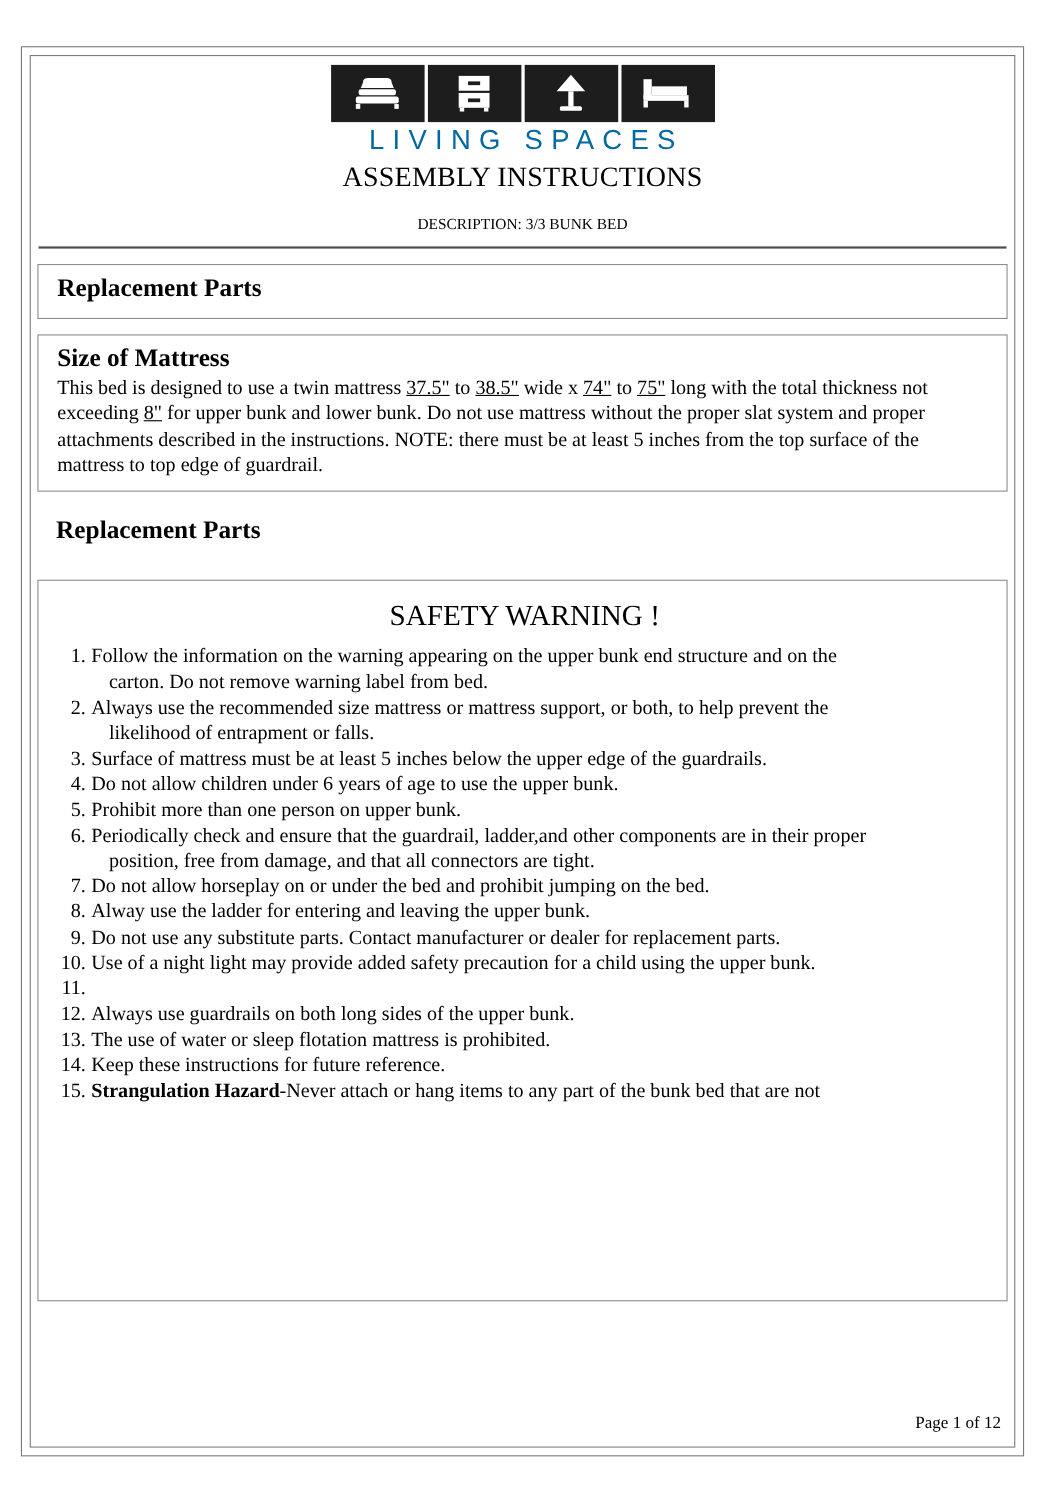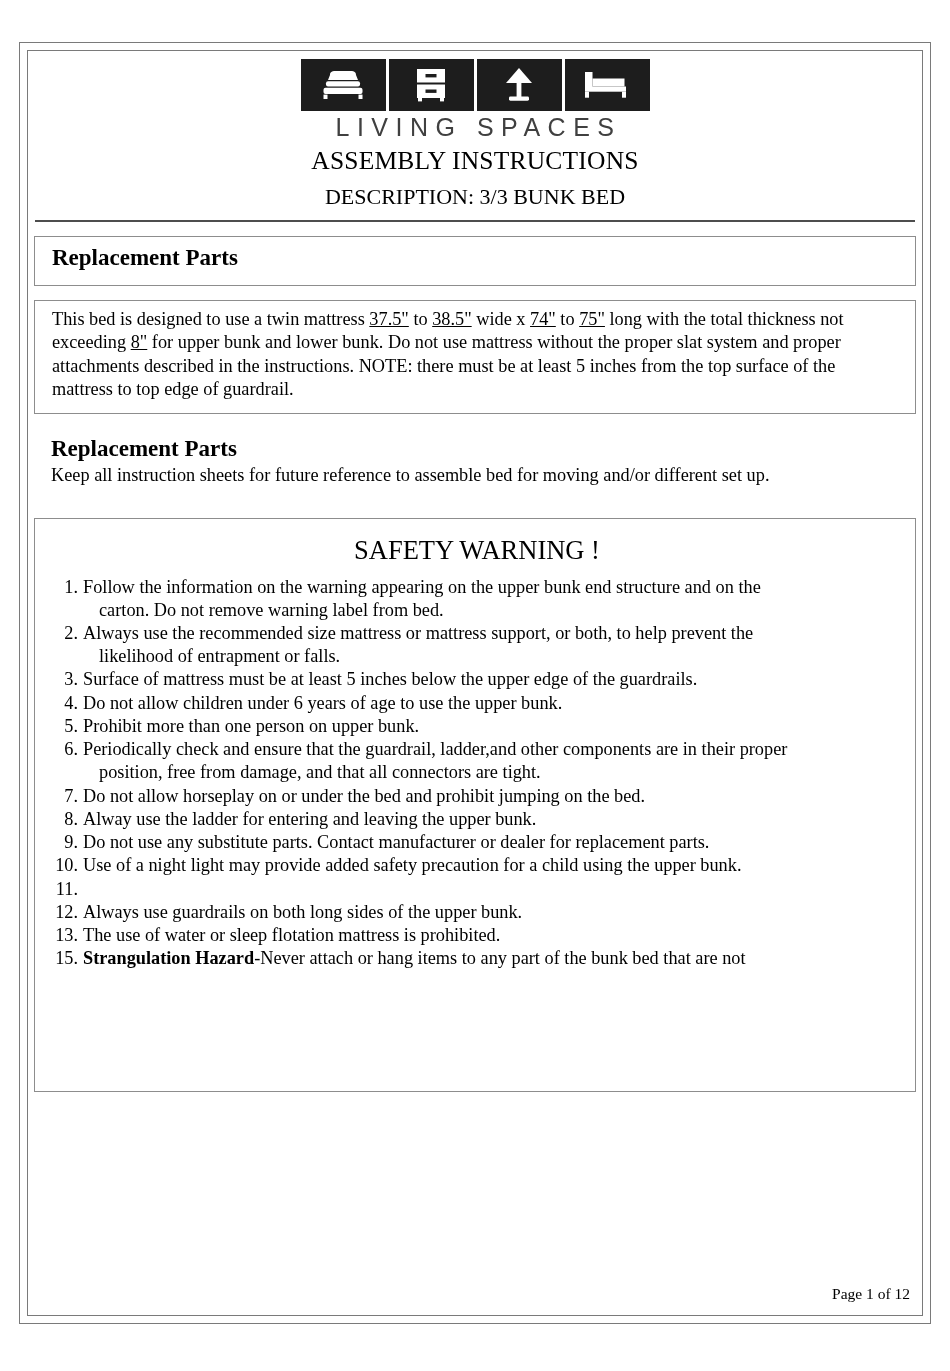--- a/index.html
+++ b/index.html
@@ -62,37 +62,37 @@
     display: flex;
     align-items: center;
     justify-content: center;
   }
   .logo-tile svg { display: block; }
   .logo-word {
     font-family: "Liberation Sans", "DejaVu Sans", sans-serif;
     font-size: 25px;
     font-weight: 500;
     letter-spacing: 7.5px;
-    color: #404040;
+    color: #0369a1;
     margin-top: 3px;
     margin-left: 7px;
     line-height: 1.05;
   }
 
   .doc-title {
     text-align: center;
     font-size: 25.5px;
     letter-spacing: 0.2px;
     margin-top: 6px;
     line-height: 1.15;
   }
   .doc-subtitle {
     text-align: center;
-    font-size: 22px;
-    margin-top: 8px;
+    font-size: 14px;
+    margin-top: 21px;
     line-height: 1.15;
   }
   .header-rule {
     height: 0;
     border-top: 2px solid #4d4d4d;
     margin: 11px 7px 0 7px;
   }
 
   
   .boxed {
@@ -119,21 +119,21 @@
   .u { text-decoration: underline; }
 
   .gap-a { height: 14px; }
   .gap-b { height: 14px; }
   .gap-c { height: 30px; }
 
   
   .safety-box {
     border: 1px solid #8d8d8d;
     margin: 0 6px;
-    height: 574px;
+    height: 656px;
     padding: 16px 6px 0 10px;
   }
   .safety-title {
     text-align: center;
     font-size: 26.5px;
     line-height: 1.2;
     margin: 0 0 9px 0;
   }
   ol.safety-list {
     list-style: none;
@@ -232,28 +232,28 @@
 
   <div class="gap-a"></div>
 
   <div class="boxed">
     <div class="sec-head">Replacement Parts</div>
   </div>
 
   <div class="gap-b"></div>
 
   <div class="boxed">
+    <div class="sec-head">Size of Mattress</div>
     <p class="sec-body"><span>This bed is designed to use a twin mattress </span><span class="u">37.5"</span><span> to </span><span class="u">38.5"</span><span> wide x </span><span class="u">74"</span><span> to </span><span class="u">75"</span><span> long with the total thickness not exceeding </span><span class="u">8"</span><span> for upper bunk and lower bunk. Do not use mattress without the proper slat system and proper attachments described in the instructions. NOTE: there must be at least 5 inches from the top surface of the mattress to top edge of guardrail.</span></p>
   </div>
 
   <div class="gap-b"></div>
 
   <div class="plain">
     <div class="sec-head">Replacement Parts</div>
-    <p class="sec-body">Keep all instruction sheets for future reference to assemble bed for moving and/or different set up.</p>
   </div>
 
   <div class="gap-c"></div>
 
   <div class="safety-box">
     <div class="safety-title">SAFETY WARNING !</div>
     <ol class="safety-list" id="safety-list">
         <li>
           <span class="num">1.</span>
           <span class="txt"><span>Follow the information on the warning appearing on the upper bunk end structure and on the</span><span class="cont">carton. Do not remove warning label from bed.</span></span>
@@ -300,20 +300,24 @@
         </li>
         <li>
           <span class="num">12.</span>
           <span class="txt"><span>Always use guardrails on both long sides of the upper bunk.</span></span>
         </li>
         <li>
           <span class="num">13.</span>
           <span class="txt"><span>The use of water or sleep flotation mattress is prohibited.</span></span>
         </li>
         <li>
+          <span class="num">14.</span>
+          <span class="txt"><span>Keep these instructions for future reference.</span></span>
+        </li>
+        <li>
           <span class="num">15.</span>
           <span class="txt"><span class="b">Strangulation Hazard</span><span>-Never attach or hang items to any part of the bunk bed that are not</span></span>
         </li>
       </ol>
   </div>
 
   <div class="footer">Page 1 of 12</div>
 
 </div>
 

